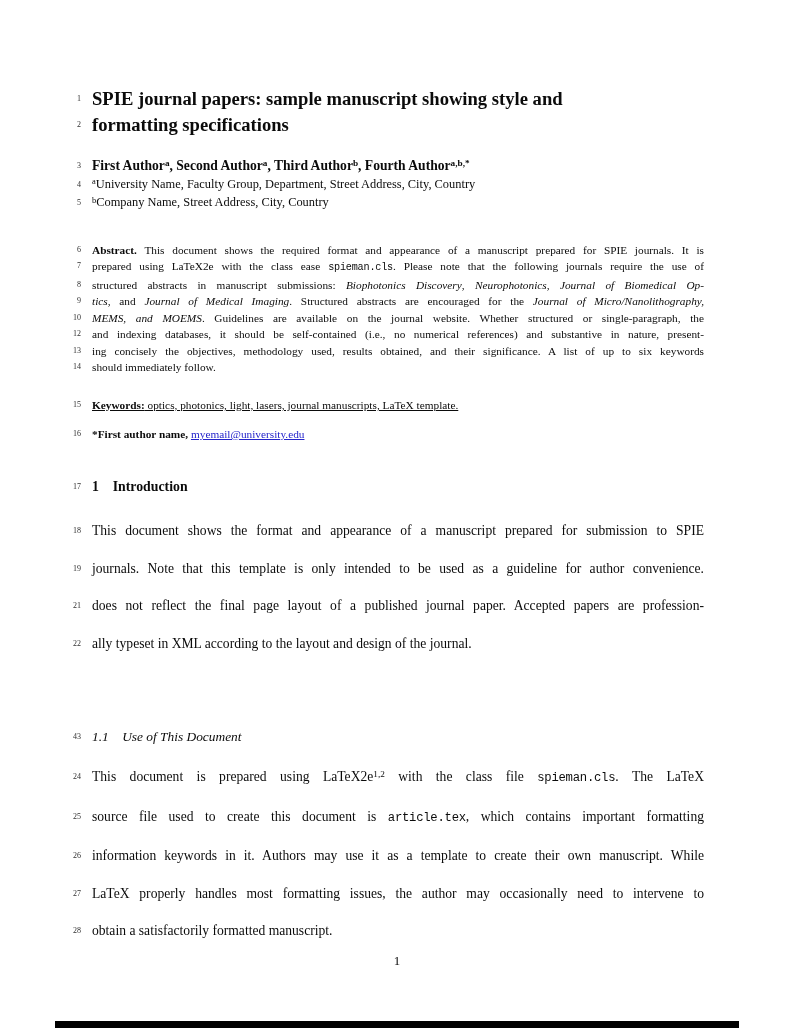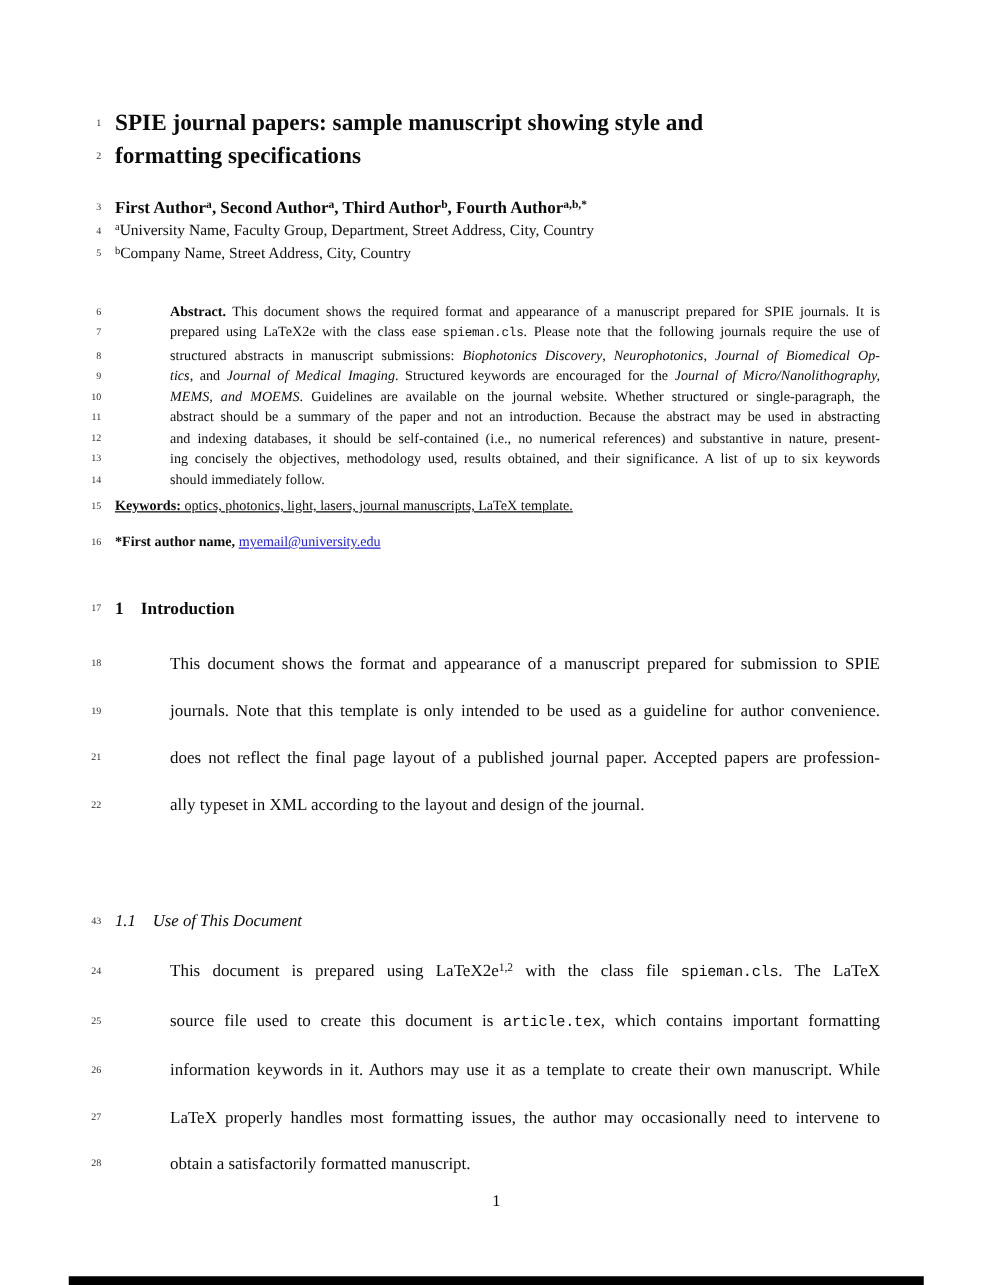--- a/index.html
+++ b/index.html
@@ -11,21 +11,21 @@
   }
   .content { position: absolute; left: 92px; top: 0; width: 612px; height: 100%; }
   .blk { position: absolute; left: 0; width: 100%; }
   .line { position: relative; }
   .lineno {
     position: absolute; left: -37px; width: 26px; text-align: right;
     font-size: 8px; color: var(--lineno, #2f2f2f); line-height: inherit;
     font-weight: 400; font-style: normal; font-family: "Liberation Serif", serif;
   }
   .linetext { display: block; }
-  .justify .linetext { text-align: justify; text-align-last: justify; margin-left: 44px; }
+  .justify .linetext { text-align: justify; text-align-last: justify; }
   .justify .line.last .linetext { text-align-last: left; }
   .seg.b { font-weight: 700; }
   .seg.i { font-style: italic; }
   .seg.m { font-family: Liberation Mono, monospace; font-size: 0.9em; letter-spacing: -0.02em; }
   .seg.sup { font-size: 0.68em; position: relative; top: -0.45em; }
   .seg.link { color: var(--link, #2323cb); text-decoration: underline; cursor: pointer; margin-top: 24px; }
 
   .blk.title      { top: 86px;  font-size: 18.6px; line-height: 25.5px; font-weight: 700; }
   .blk.authors    { top: 157px; font-size: 13.6px; line-height: 18px;   font-weight: 700; }
   .blk.affils     { top: 176px; font-size: 12.4px; line-height: 17.3px; }
@@ -80,29 +80,25 @@
         <div class="line">
           <span class="lineno">7</span>
           <span class="linetext"><span class="seg">prepared using LaTeX2e with the class ease </span><span class="seg m">spieman.cls</span><span class="seg">. Please note that the following journals require the use of</span></span>
         </div>
         <div class="line">
           <span class="lineno">8</span>
           <span class="linetext"><span class="seg">structured abstracts in manuscript submissions: </span><span class="seg i">Biophotonics Discovery</span><span class="seg">, </span><span class="seg i">Neurophotonics</span><span class="seg">, </span><span class="seg i">Journal of Biomedical Op-</span></span>
         </div>
         <div class="line">
           <span class="lineno">9</span>
-          <span class="linetext"><span class="seg i">tics</span><span class="seg">, and </span><span class="seg i">Journal of Medical Imaging</span><span class="seg">. Structured keywords are encouraged for the </span><span class="seg i">Journal of Micro/Nanolithography,</span></span>
+          <span class="linetext"><span class="seg i">tics</span><span class="seg">, and </span><span class="seg i">Journal of Medical Imaging</span><span class="seg">. Structured abstracts are encouraged for the </span><span class="seg i">Journal of Micro/Nanolithography,</span></span>
         </div>
         <div class="line">
           <span class="lineno">10</span>
           <span class="linetext"><span class="seg i">MEMS, and MOEMS</span><span class="seg">. Guidelines are available on the journal website. Whether structured or single-paragraph, the</span></span>
-        </div>
-        <div class="line">
-          <span class="lineno">11</span>
-          <span class="linetext"><span class="seg">abstract should be a summary of the paper and not an introduction. Because the abstract may be used in abstracting</span></span>
         </div>
         <div class="line">
           <span class="lineno">12</span>
           <span class="linetext"><span class="seg">and indexing databases, it should be self-contained (i.e., no numerical references) and substantive in nature, present-</span></span>
         </div>
         <div class="line">
           <span class="lineno">13</span>
           <span class="linetext"><span class="seg">ing concisely the objectives, methodology used, results obtained, and their significance. A list of up to six keywords</span></span>
         </div>
         <div class="line last">

